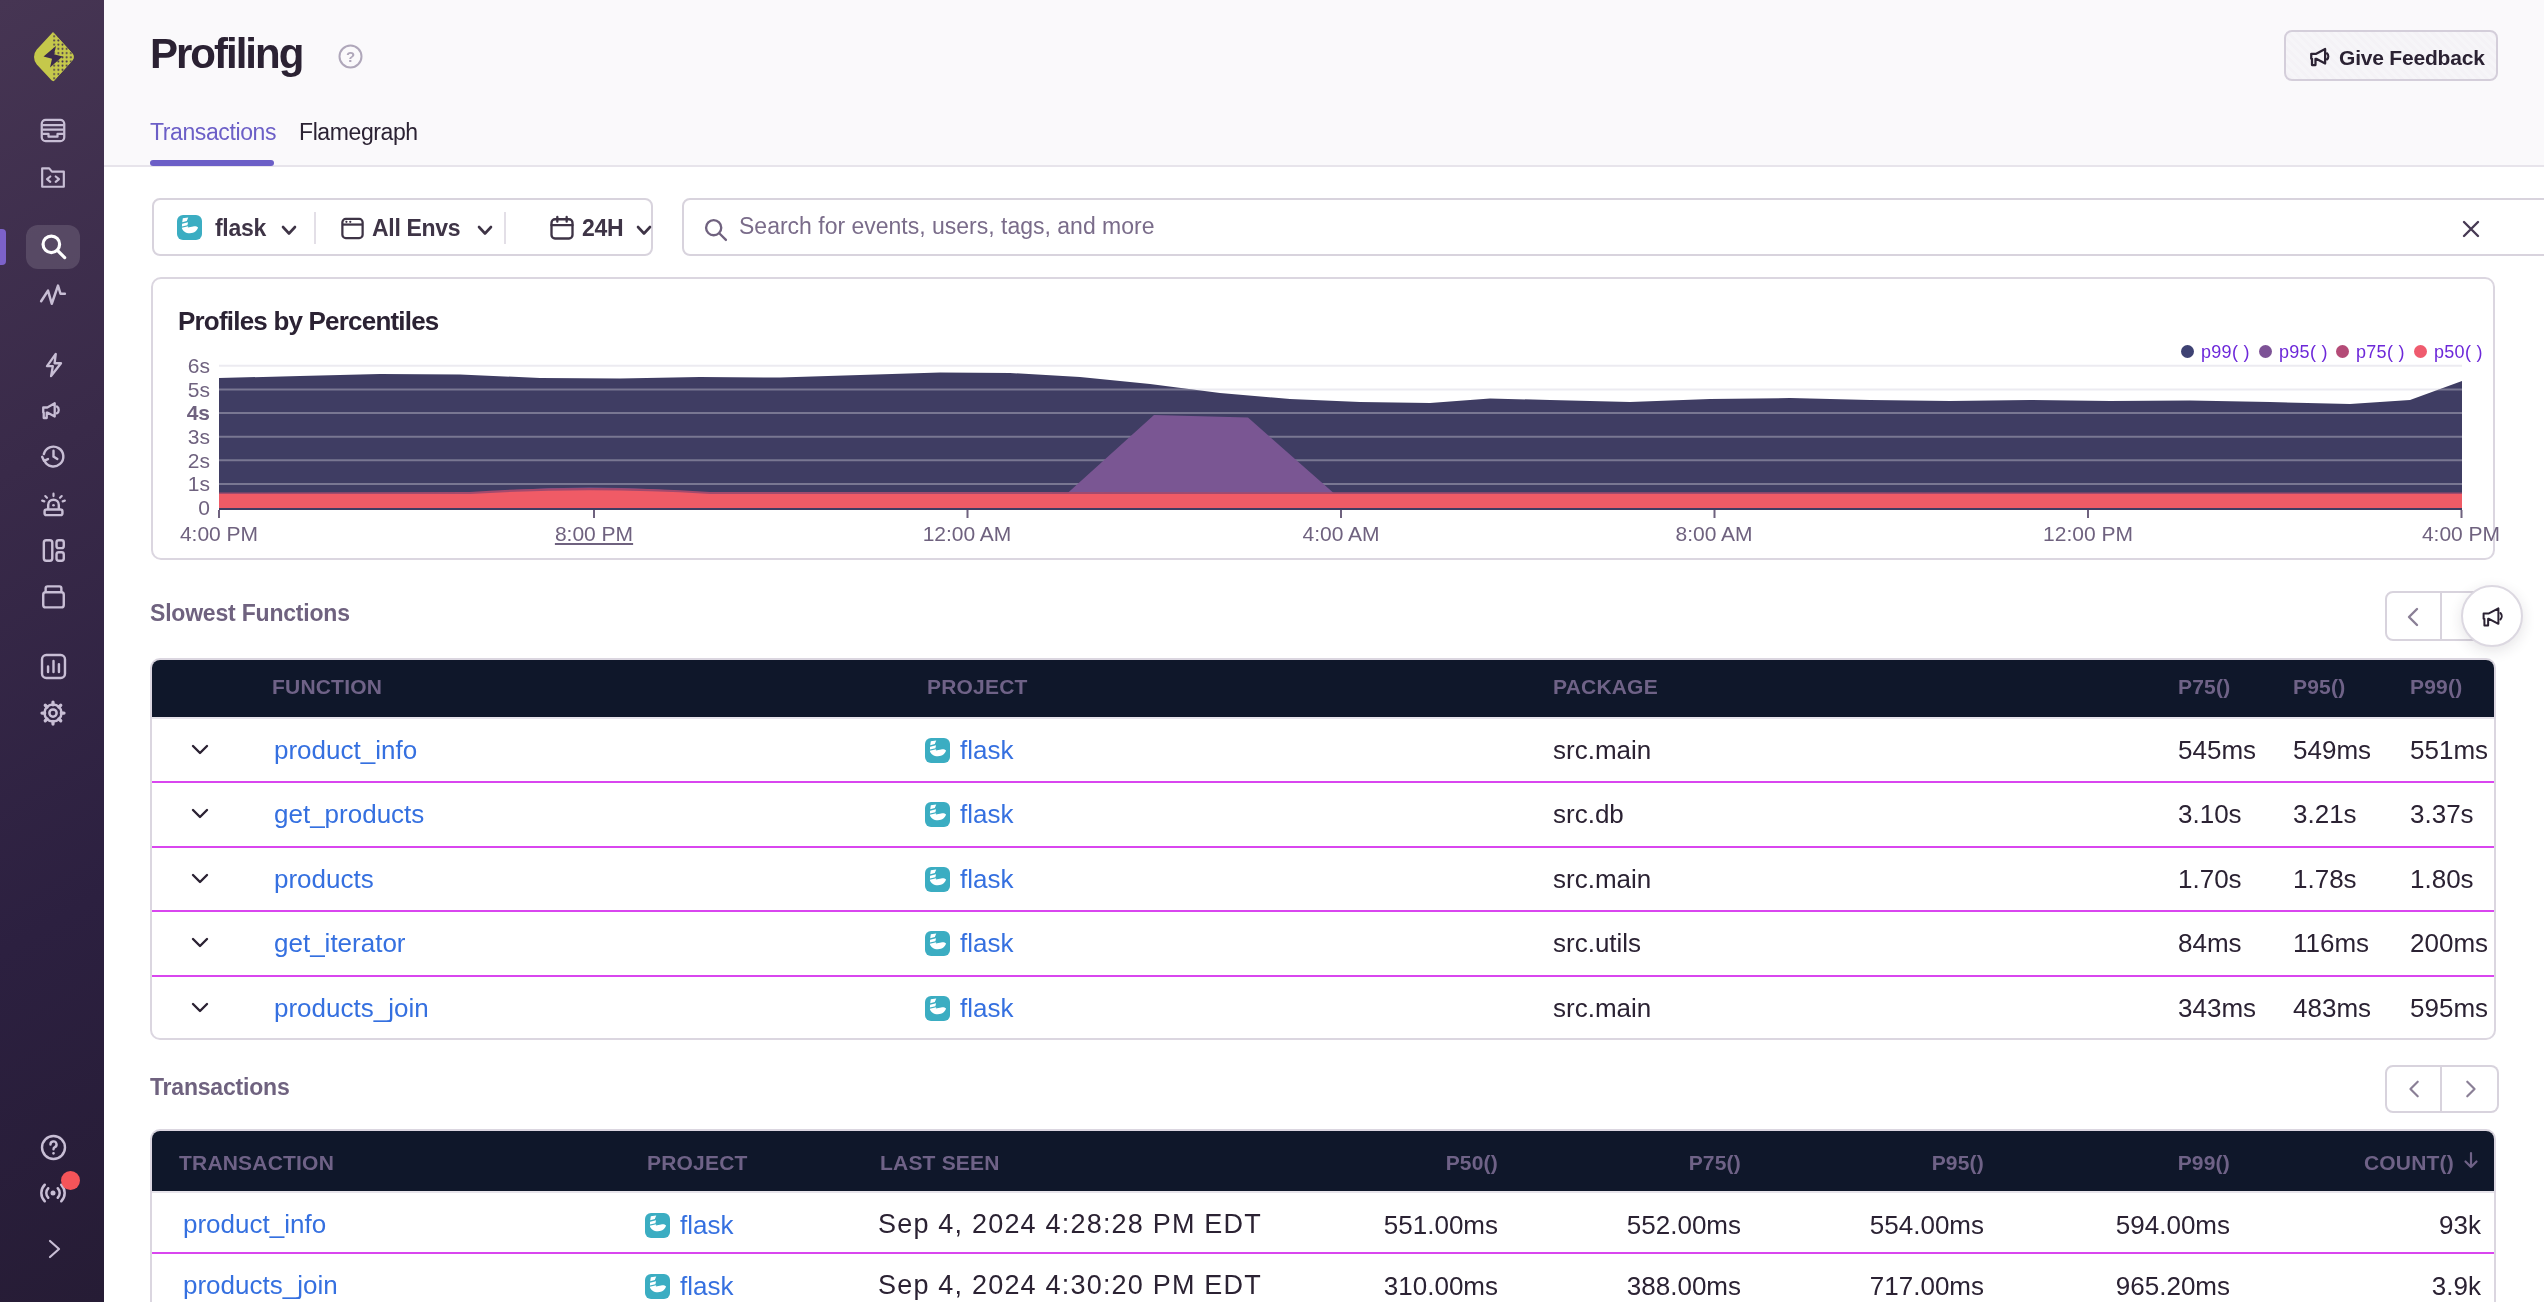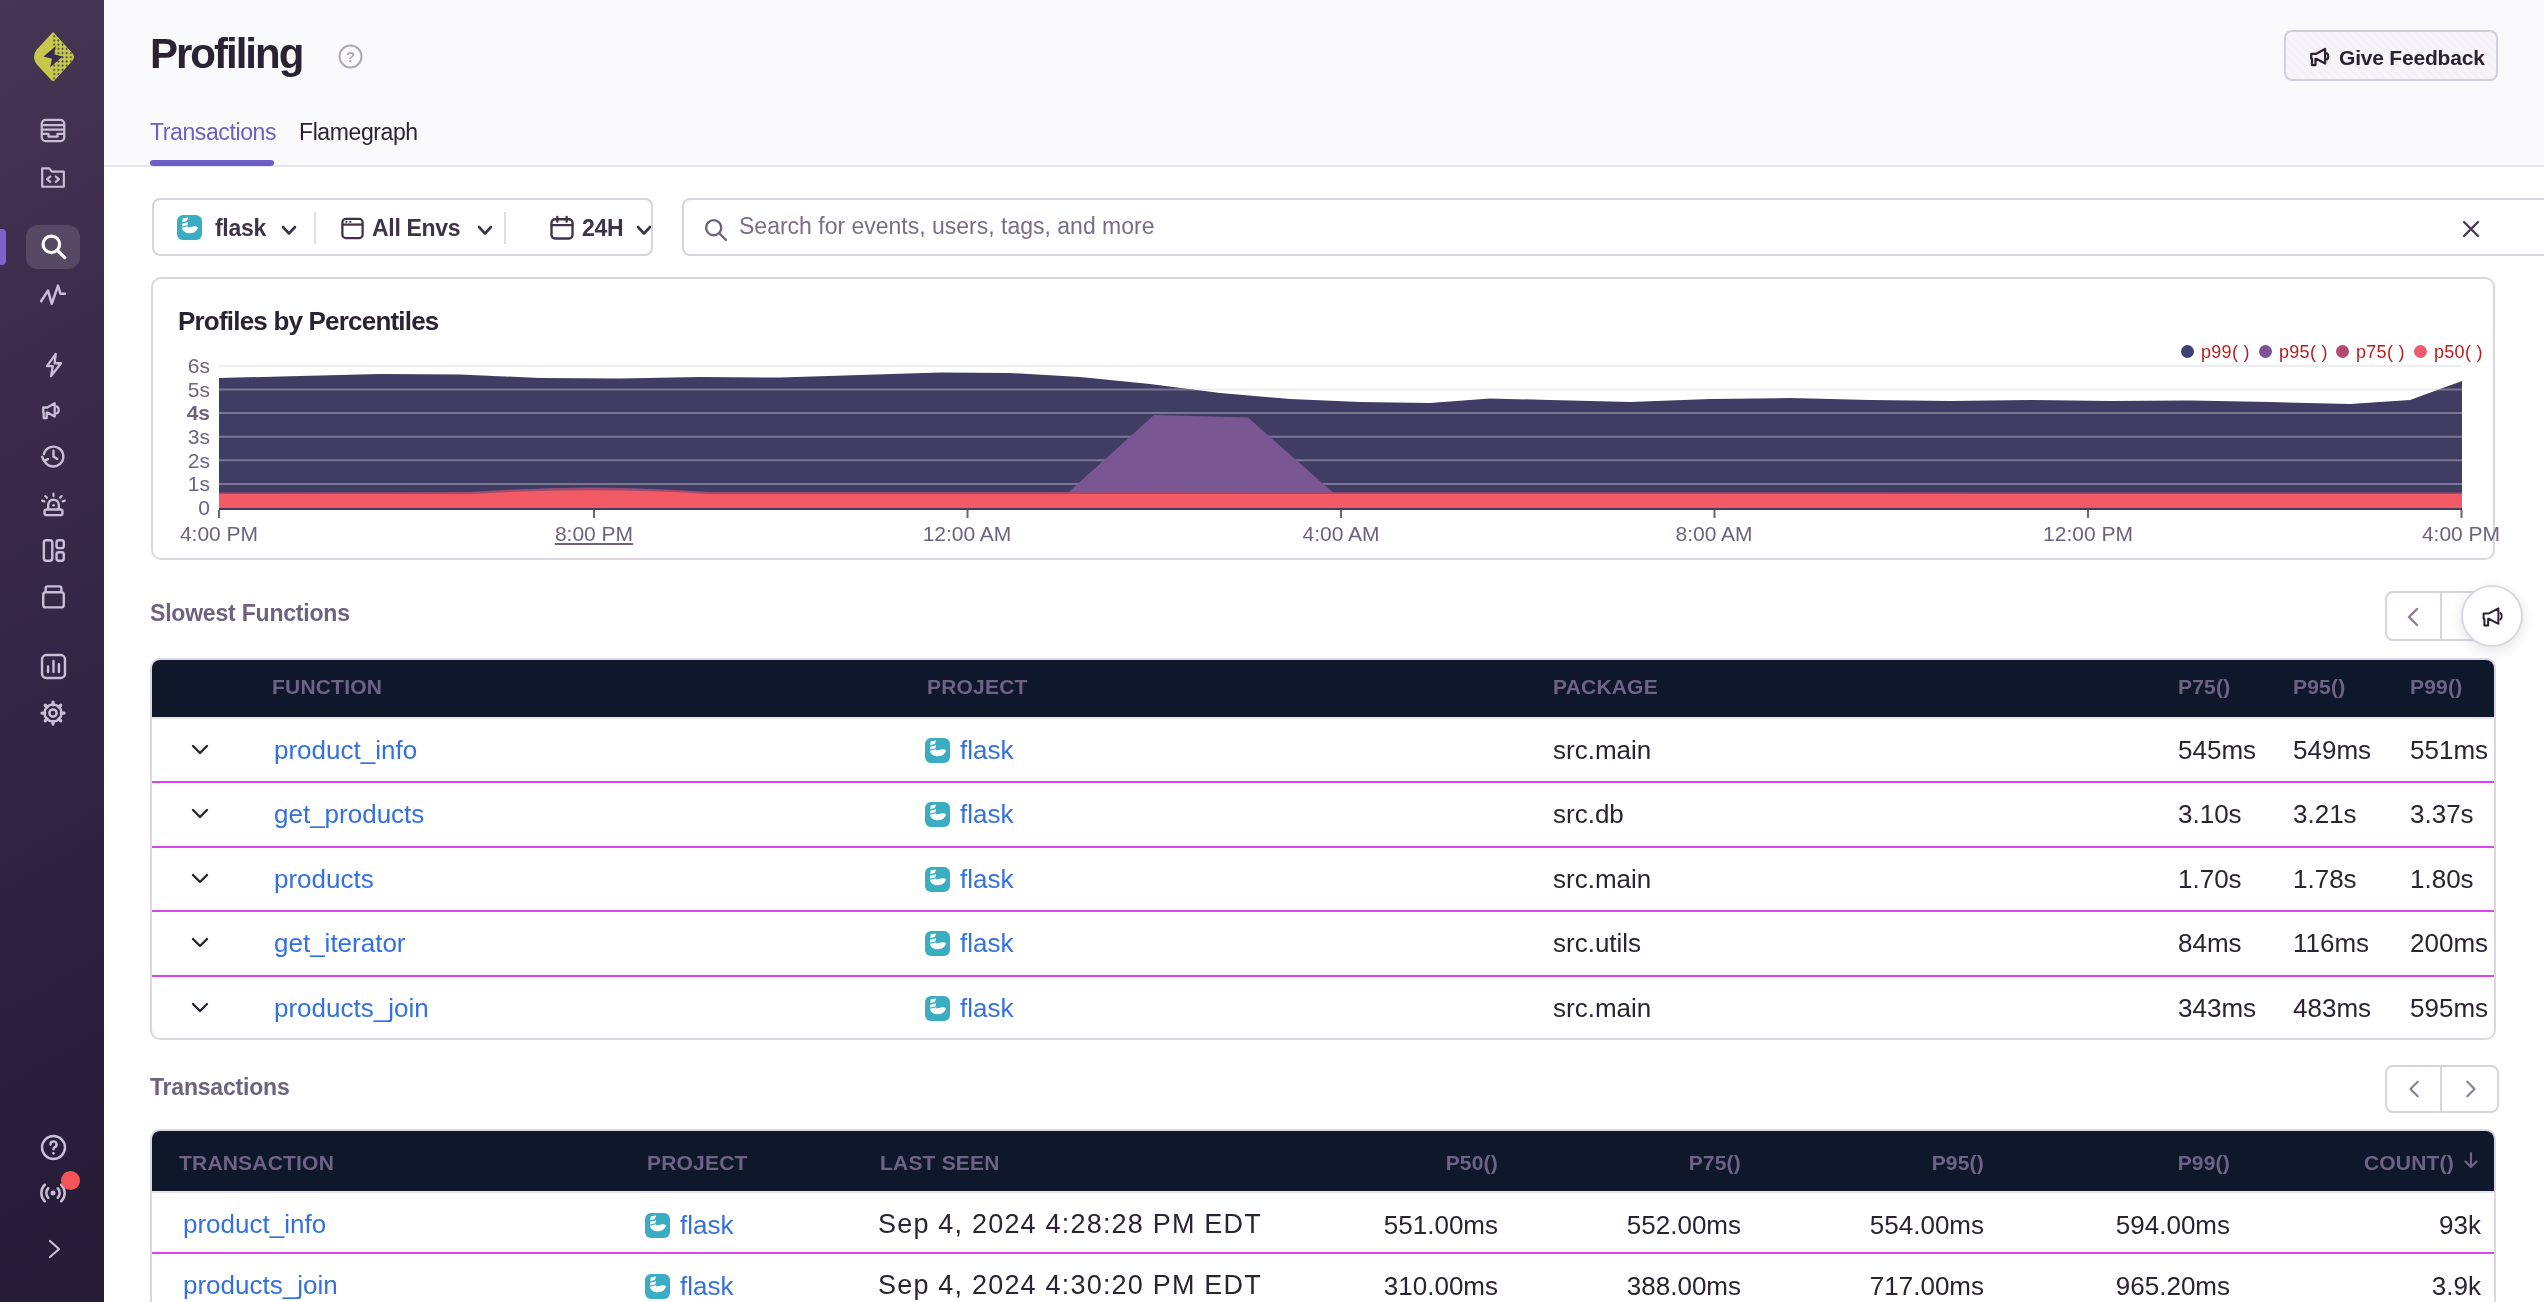--- a/index.html
+++ b/index.html
@@ -28,21 +28,21 @@
   .fbox { position:absolute; background:#fff; border:2px solid #D8D3DD; border-radius:8px; }
   #filters { left:152px; top:198px; width:501px; height:58px; }
   #searchbar { left:682px; top:198px; width:2182px; height:58px; }
   .ftxt { position:absolute; font-size:23px; font-weight:700; color:#3E3446; top:15px; letter-spacing:-0.3px; }
   .fdiv { position:absolute; top:12px; width:2px; height:32px; background:#E3DFE7; }
   #ph { position:absolute; left:55px; top:13px; font-size:23px; color:#7A6C8A; }
 
   
   #chartpanel { position:absolute; left:151px; top:277px; width:2344px; height:283px; background:#fff; border:2px solid #DBD6E0; border-radius:10px; }
   #ctitle { position:absolute; left:25px; top:27px; font-size:26px; font-weight:700; color:#2B2233; letter-spacing:-0.8px; }
-  .leg { position:absolute; top:342px; font-size:18px; color:#b91c1c; font-weight:500; letter-spacing:0.3px; }
+  .leg { position:absolute; top:342px; font-size:18px; color:#6d28d9; font-weight:500; letter-spacing:0.3px; }
   .dot { position:absolute; top:345px; width:13px; height:13px; border-radius:50%; }
   .ylab { position:absolute; font-size:21px; color:#6F627F; width:60px; text-align:right; }
   .xlab { position:absolute; font-size:21px; color:#6F627F; width:160px; text-align:center; top:245px; }
 
   
   .sechead { position:absolute; left:150px; font-size:23px; font-weight:700; color:#6F627F; letter-spacing:-0.2px; }
   .pgbtn { position:absolute; background:#fff; border:2px solid #D8D3DD; }
 
   
   .tbl { position:absolute; left:150px; width:2346px; background:#fff; border:2px solid #DBD6E0; border-radius:10px; overflow:hidden; }

